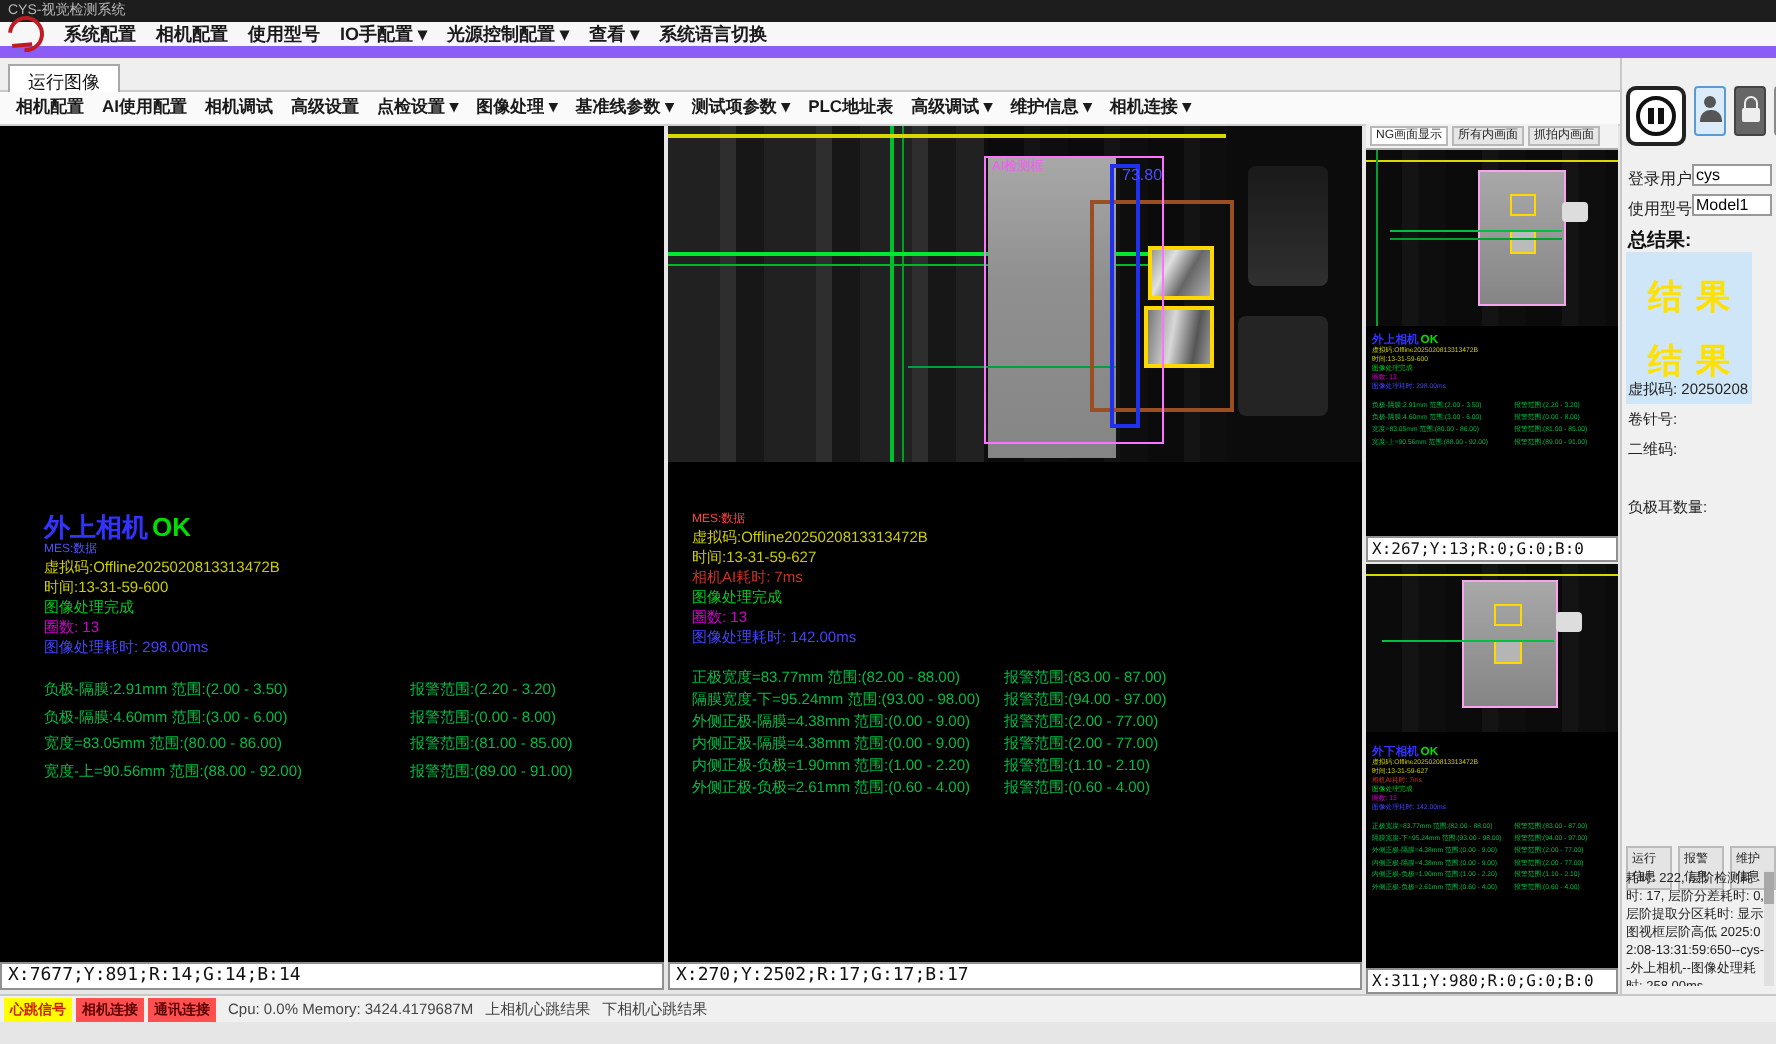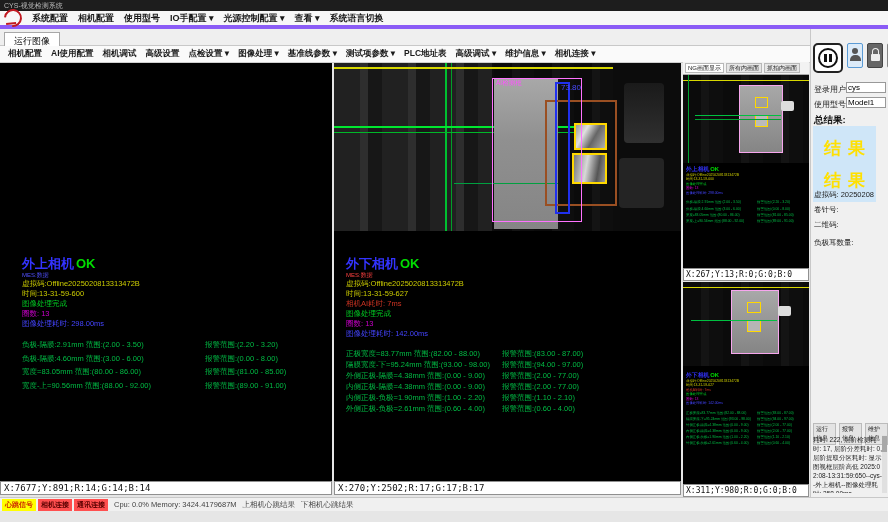--- a/index.html
+++ b/index.html
@@ -2,21 +2,21 @@
 <html><head>
 <meta charset="utf-8">
 <style>
   html,body{margin:0;padding:0}
   body{width:888px;height:522px;background:#e6e6e6;font-family:"Liberation Sans",sans-serif;position:relative;overflow:hidden}
   .abs{position:absolute}
   .txt{position:absolute;white-space:nowrap}
 
   
   #titlebar{position:absolute;left:0;top:0;width:888px;height:11px;background:#1d1d1d;color:#b8b8b8;font-size:7px;line-height:11px;padding-left:4px;box-sizing:border-box}
-  #menubar{position:absolute;left:0;top:11px;width:888px;height:18px;background:#f7f7f7;border-bottom:4px solid #8b5cf6;display:flex;align-items:center;gap:10px;padding-left:4px;box-sizing:border-box}
+  #menubar{position:absolute;left:0;top:11px;width:888px;height:18px;background:#f7f7f7;border-bottom:6px solid #8b5cf6;display:flex;align-items:center;gap:10px;padding-left:4px;box-sizing:border-box}
   .logo{width:14px;height:14px;border:2.5px solid #c11a22;border-left-color:transparent;border-radius:50%;transform:rotate(-40deg);display:inline-block;position:relative}
   .logo::after{content:"";position:absolute;left:-3px;top:9px;width:10px;height:2px;background:#c11a22;transform:rotate(35deg)}
   .mi{font-size:9px;font-weight:bold;color:#1a1a1a;cursor:default}
   #tabrow{position:absolute;left:0;top:29px;width:888px;height:17px;background:#efefef;border-bottom:1px solid #c8c8c8;box-sizing:border-box}
   .tab{position:absolute;left:4px;top:3px;background:#fff;border:1px solid #a8a8a8;border-bottom:none;font-size:9px;padding:2px 9px 1px;color:#111}
   #toolbar{position:absolute;left:0;top:46px;width:810px;height:17px;background:#fafafa;border-bottom:1px solid #cfcfcf;display:flex;align-items:center;gap:9px;padding-left:8px;box-sizing:border-box}
   .ti{font-size:8.5px;font-weight:bold;color:#1a1a1a}
 
   
   .campanel{position:absolute;background:#000}
@@ -211,21 +211,20 @@
     <div class="abs gh3"></div>
     <div class="abs brownbox"></div>
     <div class="abs ybox1"></div>
     <div class="abs ybox2"></div>
     <div class="abs aibox"></div>
     <div class="abs bluebox"></div>
     <div class="txt ailabel">AI检测框</div>
     <div class="txt val73">73.80</div>
   </div>
   <div class="res">
-    <div class="title"><span>外下相机</span><span class="ok">OK</span></div>
     <div class="mes">MES:数据</div>
     <div class="ln y">虚拟码:Offline2025020813313472B</div>
     <div class="ln y">时间:13-31-59-627</div>
     <div class="ln r">相机AI耗时: 7ms</div>
     <div class="ln g">图像处理完成</div>
     <div class="ln m">圈数: 13</div>
     <div class="ln b">图像处理耗时: 142.00ms</div>
     <div class="gap"></div>
     <div class="meas"><span>正极宽度=83.77mm 范围:(82.00 - 88.00)</span><span class="alarm">报警范围:(83.00 - 87.00)</span></div>
     <div class="meas"><span>隔膜宽度-下=95.24mm 范围:(93.00 - 98.00)</span><span class="alarm">报警范围:(94.00 - 97.00)</span></div>
@@ -322,21 +321,21 @@
   <div class="lbl" style="left:3px;top:55px">登录用户:</div>
   <input class="field" style="top: 53px;" value="cys">
   <div class="lbl" style="left:3px;top:70px">使用型号:</div>
   <input class="field" style="top: 68px;" value="Model1">
   <div class="total">总结果:</div>
   <div class="resbox" style="top:97px">结果</div>
   <div class="resbox" style="top:129px">结果</div>
   <div class="lbl" style="left:3px;top:161px;font-size:7.5px">虚拟码: 20250208</div>
   <div class="lbl" style="left:3px;top:176px;font-size:7.5px">卷针号:</div>
   <div class="lbl" style="left:3px;top:191px;font-size:7.5px">二维码:</div>
-  <div class="lbl" style="left:3px;top:209px;font-size:7.5px">负极耳数量:</div>
+  <div class="lbl" style="left:3px;top:220px;font-size:7.5px">负极耳数量:</div>
   <div class="itabs">
     <span class="itab">运行信息</span>
     <span class="itab">报警信息</span>
     <span class="itab">维护信息</span>
   </div>
   <div class="log">耗时: 222, 层阶检测耗时: 17, 层阶分差耗时: 0, 层阶提取分区耗时: 显示图视框层阶高低 2025:02:08-13:31:59:650--cys--外上相机--图像处理耗时: 258.00ms</div>
   <div class="scroll">
       <div class="thumb"></div>
     </div>
 </div>

